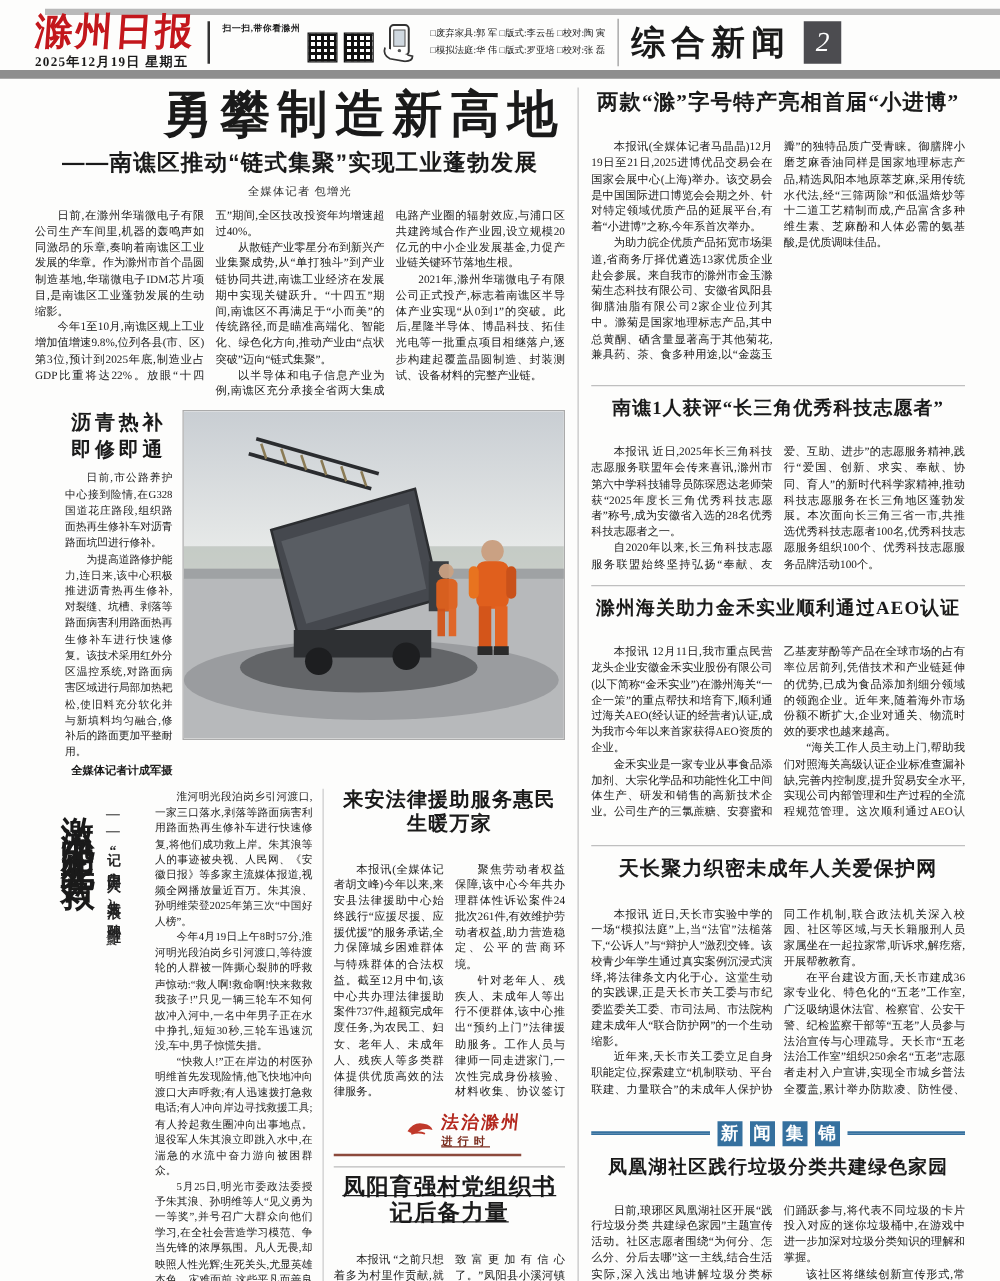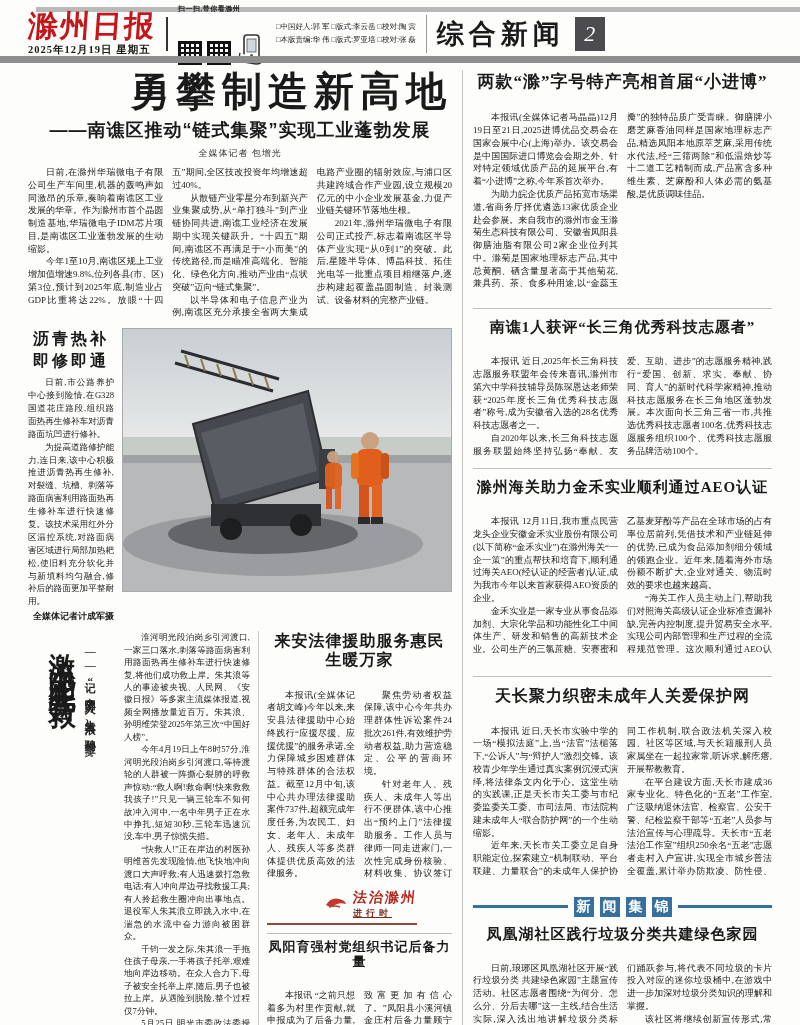--- a/index.html
+++ b/index.html
@@ -8,21 +8,21 @@
   .page{position:absolute;inset:0;background:#fdfdfc;}
   
   .topline{position:absolute;top:7px;left:36px;right:0;height:5px;background:#b9b9b9;}
   .header{position:absolute;top:14px;left:28px;right:28px;height:40px;
           display:flex;align-items:center;gap:10px;}
   .masthead{color:#c3171c;font-weight:900;font-size:30px;letter-spacing:2px;
             font-family:"Liberation Serif",serif;transform:skewX(-4deg);line-height:1;}
   .dateline{font-size:10.5px;font-weight:bold;letter-spacing:1px;margin-top:2px;}
   .vrule{width:2px;background:#333;height:34px;}
   .vrule.thin{width:1px;background:#999;}
-  .qrblock{display:flex;flex-direction:column;gap:19px;}
+  .qrblock{display:flex;gap:6px;}
   .scanlabel{font-size:7px;font-weight:bold;letter-spacing:.5px;}
   .qrrow{display:flex;gap:5px;align-items:flex-end;}
   .qr{width:22px;height:22px;border:1.5px solid #111;
       background-image:repeating-linear-gradient(0deg,#111 0 2px,transparent 2px 5px),
                        repeating-linear-gradient(90deg,#111 0 2px,#fff 2px 5px);}
   .editors{font-size:7.5px;line-height:1.7;color:#222;white-space:nowrap;}
   .sectiontitle{font-size:27px;font-weight:700;letter-spacing:5px;white-space:nowrap;}
   .pagenumbox{width:30px;height:34px;background:#4c4c50;color:#fff;display:flex;
               align-items:center;justify-content:center;font-style:italic;
               font-size:22px;font-family:"Liberation Serif",serif;}
@@ -41,21 +41,21 @@
   .cols p{margin:0;text-indent:2em;font-size:9px;line-height:1.42;}
   .c3{column-count:3;height:158px;}
   .c2{column-count:2;}
   .art-title{font-weight:900;text-align:center;letter-spacing:1px;line-height:1.2;}
   .serif-t{font-family:"Liberation Serif",serif;}
   .sans-t{font-family:"Liberation Sans",sans-serif;}
   .credit{text-align:right;font-weight:bold;font-size:9px;margin-top:2px;}
   .hr{border:none;border-top:1px solid #bfbfbf;margin:7px 0;}
   
   .midrow{display:flex;gap:8px;margin-top:4px;}
-  .asphalt{width:86px;flex:none;}
+  .asphalt{width:86px;flex:none;margin-left:24px;}
   .asphalt .t{font-size:16px;font-weight:900;letter-spacing:3px;line-height:1.35;
               text-align:center;margin-bottom:5px;font-family:"Liberation Sans",sans-serif;}
   .asphalt p{margin:0;text-indent:2em;font-size:8.6px;line-height:1.5;text-align:justify;}
   .photo{flex:1;height:262px;border:1px solid #aaa;overflow:hidden;}
   
   .bottomrow{display:flex;gap:8px;margin-top:8px;}
   .rescuecol{width:88px;flex:none;display:flex;flex-direction:column;}
   .vtitle-wrap{display:flex;justify-content:center;gap:6px;height:308px;}
   .vtitle{writing-mode:vertical-rl;text-orientation:upright;font-size:27px;font-weight:900;
           letter-spacing:7px;line-height:1.1;}
@@ -101,22 +101,22 @@
         <div class="qr"></div>
         <svg width="30" height="32" viewBox="0 0 30 32">
           <rect x="8" y="2" width="15" height="24" rx="3" fill="#fff" stroke="#333" stroke-width="1.6"></rect>
           <rect x="11" y="6" width="9" height="13" fill="#cfd8e0" stroke="#555" stroke-width="0.8"></rect>
           <circle cx="15.5" cy="22.5" r="1.4" fill="#555"></circle>
           <path d="M4 20 Q2 26 8 29 L20 31 Q26 31 26 27 L22 26" fill="#fff" stroke="#333" stroke-width="1.4"></path>
         </svg>
       </div>
     </div>
     <div class="editors">
-      <div>□中国好人:郭 军  □版式:李云岳  □校对:陶 寅</div>
-      <div>□本版责编:华 伟  □版式:罗亚培  □校对:张 磊</div>
+      <div>□废弃家具:郭 军  □版式:李云岳  □校对:陶 寅</div>
+      <div>□模拟法庭:华 伟  □版式:罗亚培  □校对:张 磊</div>
     </div>
     <div class="vrule thin" style="height:38px;"></div>
     <div class="sectiontitle">综合新闻</div>
     <div class="pagenumbox">2</div>
   </div>
   <div class="headbar"></div>
 
   <div class="main">
 
     <div class="leftcol">
@@ -210,21 +210,20 @@
               <div class="vauthor">晨文</div>
             </div>
           </div>
 
         </div>
 
         <div class="rescuetext">
           <p>淮河明光段泊岗乡引河渡口,一家三口落水,剥落等路面病害利用路面热再生修补车进行快速修复,将他们成功救上岸。朱其浪等人的事迹被央视、人民网、《安徽日报》等多家主流媒体报道,视频全网播放量近百万。朱其浪、孙明维荣登2025年第三次“中国好人榜”。</p>
           <p>今年4月19日上午8时57分,淮河明光段泊岗乡引河渡口,等待渡轮的人群被一阵撕心裂肺的呼救声惊动:“救人啊!救命啊!快来救救我孩子!”只见一辆三轮车不知何故冲入河中,一名中年男子正在水中挣扎,短短30秒,三轮车迅速沉没,车中,男子惊慌失措。</p>
           <p>“快救人!”正在岸边的村医孙明维首先发现险情,他飞快地冲向渡口大声呼救;有人迅速拨打急救电话;有人冲向岸边寻找救援工具;有人拎起救生圈冲向出事地点。退役军人朱其浪立即跳入水中,在湍急的水流中奋力游向被困群众。</p>
-          <p>千钧一发之际,朱其浪一手拖住孩子母亲,一手将孩子托举,艰难地向岸边移动。在众人合力下,母子被安全托举上岸,随后,男子也被拉上岸。从遇险到脱险,整个过程仅7分钟。</p>
           <p>5月25日,明光市委政法委授予朱其浪、孙明维等人“见义勇为一等奖”,并号召广大群众向他们学习,在全社会营造学习模范、争当先锋的浓厚氛围。凡人无畏,却映照人性光辉;生死关头,尤显英雄本色。灾难面前,这些平凡而善良的人展现出的无私、勇敢,如璀璨的星光,照亮了人间,温暖了人心。</p>
         </div>
 
         <div class="midstack">
           <div>
             <div class="art-title sans-t" style="font-size:16px;">来安法律援助服务惠民生暖万家</div>
             <div class="cols c2 r-body legalaid-body">
               <p>本报讯(全媒体记者胡文峰)今年以来,来安县法律援助中心始终践行“应援尽援、应援优援”的服务承诺,全力保障城乡困难群体与特殊群体的合法权益。截至12月中旬,该中心共办理法律援助案件737件,超额完成年度任务,为农民工、妇女、老年人、未成年人、残疾人等多类群体提供优质高效的法律服务。</p>
               <p>聚焦劳动者权益保障,该中心今年共办理群体性诉讼案件24批次261件,有效维护劳动者权益,助力营造稳定、公平的营商环境。</p>
               <p>针对老年人、残疾人、未成年人等出行不便群体,该中心推出“预约上门”法律援助服务。工作人员与律师一同走进家门,一次性完成身份核验、材料收集、协议签订等流程,切实打通法律服务“最后一公里”,把温暖与法治送到群众身边,惠及百姓生活。</p>
@@ -235,21 +234,21 @@
                 <path d="M4 11 Q10 9 15 11" stroke="#c0392b" stroke-width="1.5" fill="none"></path>
               </svg>
               <div>
                 <div class="fz-text1">法治滁州</div>
                 <div class="fz-text2">进行时</div>
               </div>
             </div>
           </div>
 
           <div class="fengyang">
-            <div class="art-title sans-t" style="font-size:13px;">凤阳育强村党组织书记后备力量</div>
+            <div class="art-title sans-t" style="font-size:18px;text-decoration:underline;">凤阳育强村党组织书记后备力量</div>
             <div class="cols c2 r-body fy-body">
               <p>本报讯 “之前只想着多为村里作贡献,就申报成为了后备力量,但对各项村级事务如何处理、怎样带动村民致富等缺乏深入思考和认识。通过此次在小溪村20天的跟班学习,我学到了先进的管理经验和致富方法,对带领全村村民一起致富更加有信心了。”凤阳县小溪河镇金庄村后备力量顾宁宁热情洋溢地说。</p>
               <p>为全面提升村党组织书记后备力量培养质效,提升其履职能力和综合素质,今年以来,该县分批组织后备力量到产业培育、基础设施建设等工作一线,学习产业发展模式和项目管理经验,增强解决实际问题的本领;到先进村,参与村级事务决策、矛盾纠纷调解、特色产业运营等工作,借鉴先进村治理理念和发展经验;到镇村便民服务中心,参与窗口服务、群众诉求受理、便民事项办理等工作,锤炼服务群众意识和沟通能力。</p>
 
             </div>
           </div>
         </div>
       </div>
     </div>
 

